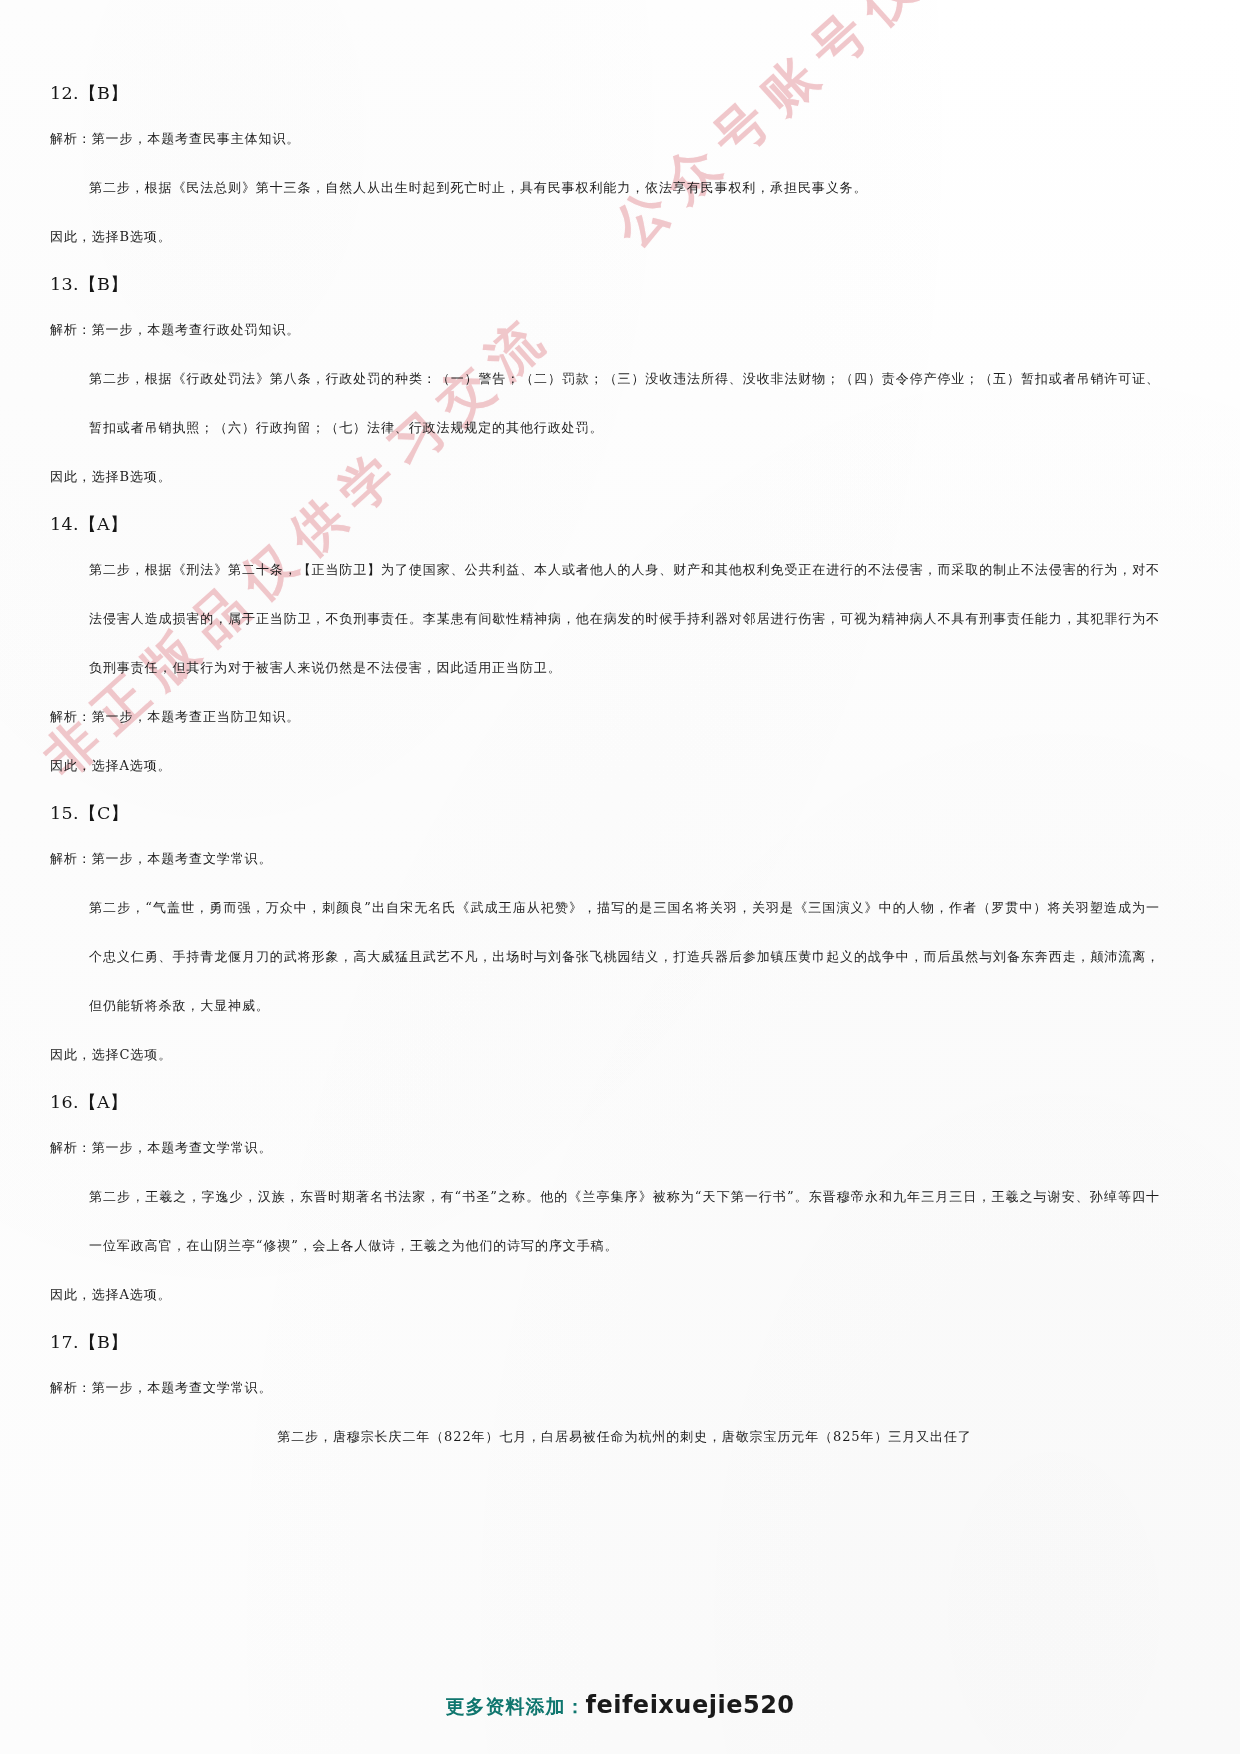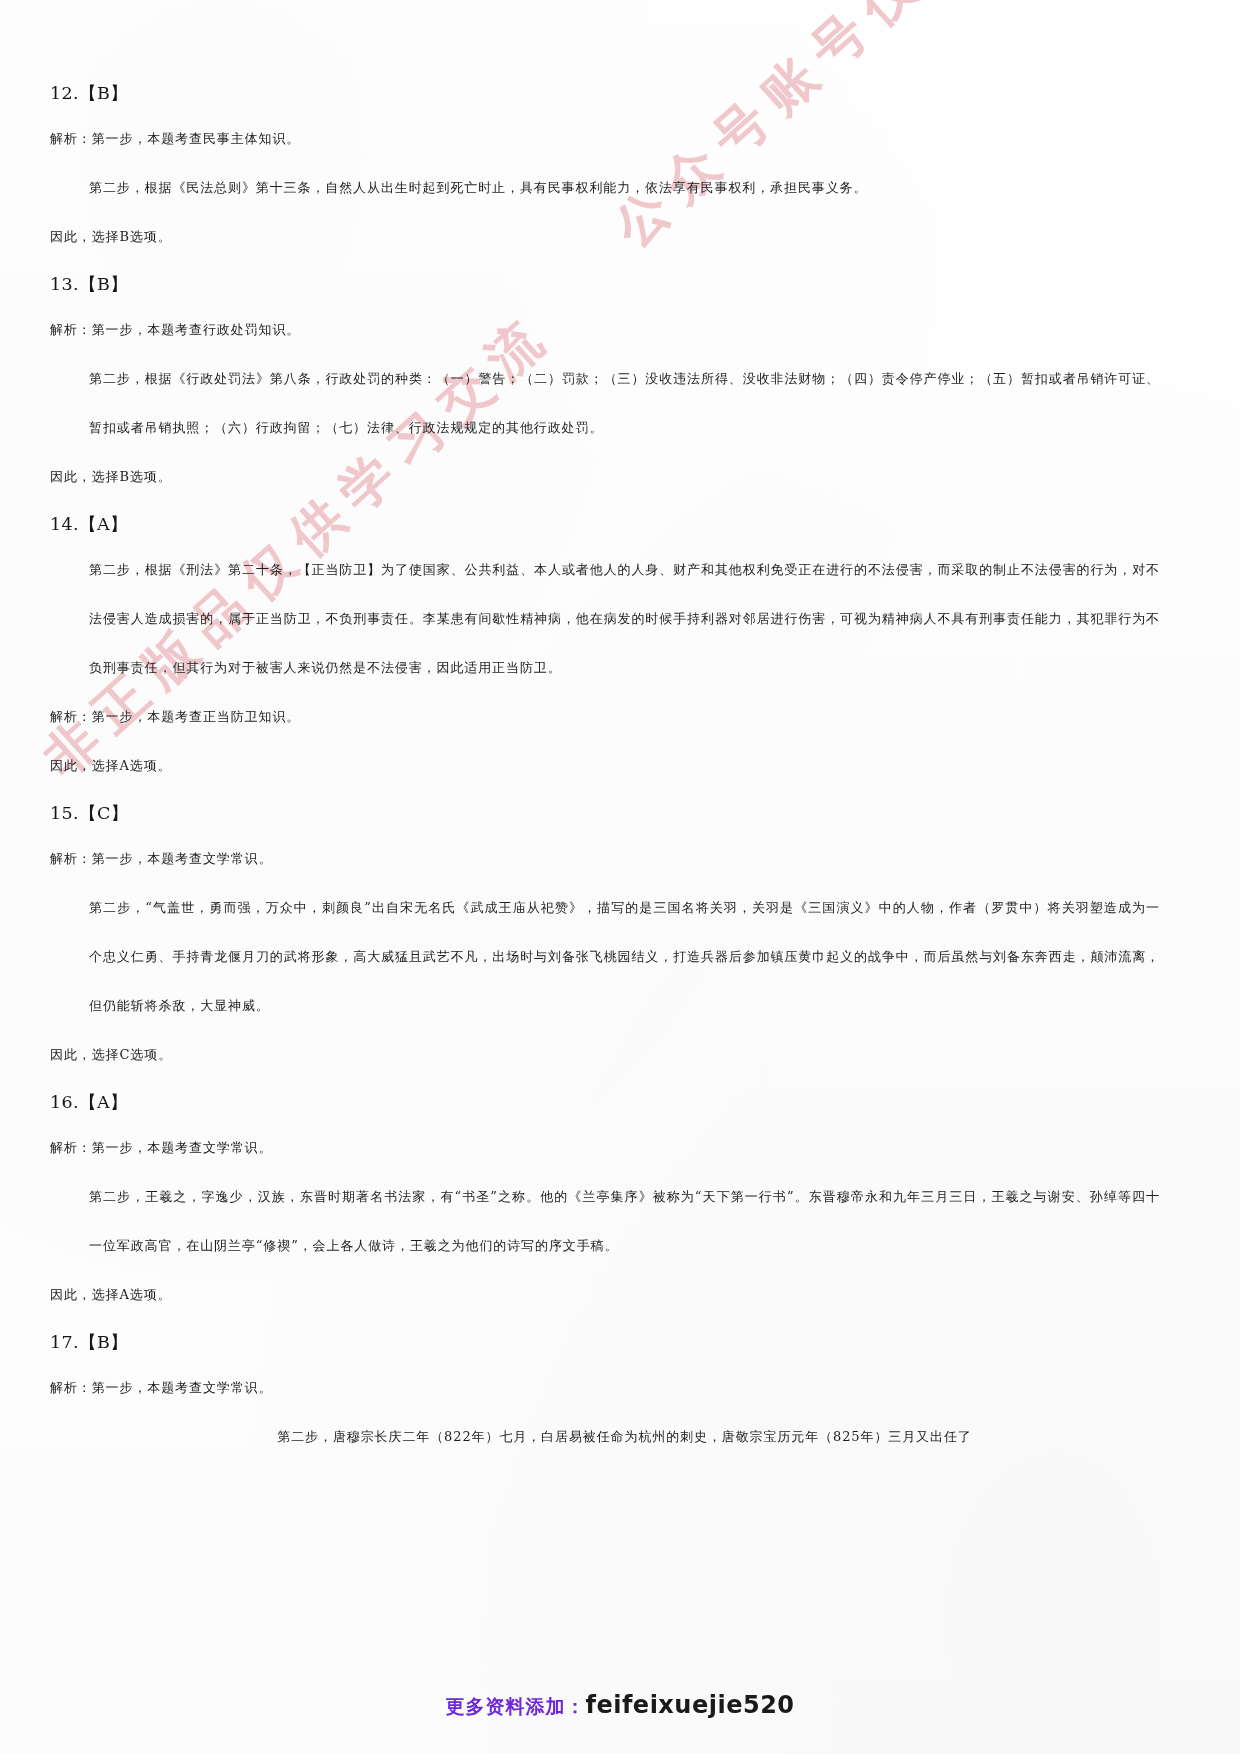--- a/index.html
+++ b/index.html
@@ -120,21 +120,21 @@
     position: absolute;
     left: 0;
     right: 0;
     bottom: 34px;
     text-align: center;
     z-index: 4;
   }
   #footer .footer-text {
     font-size: 19px;
     font-weight: 700;
-    color: #6d28d9;
+    color: #0f766e;
     letter-spacing: 1px;
     font-family: "DejaVu Serif", "Liberation Serif", serif;
   }
   #footer .footer-handle {
     font-family: "DejaVu Sans", "Liberation Sans", sans-serif;
     font-weight: 700;
     font-size: 24px;
     letter-spacing: 0.5px;
   }
 </style>

